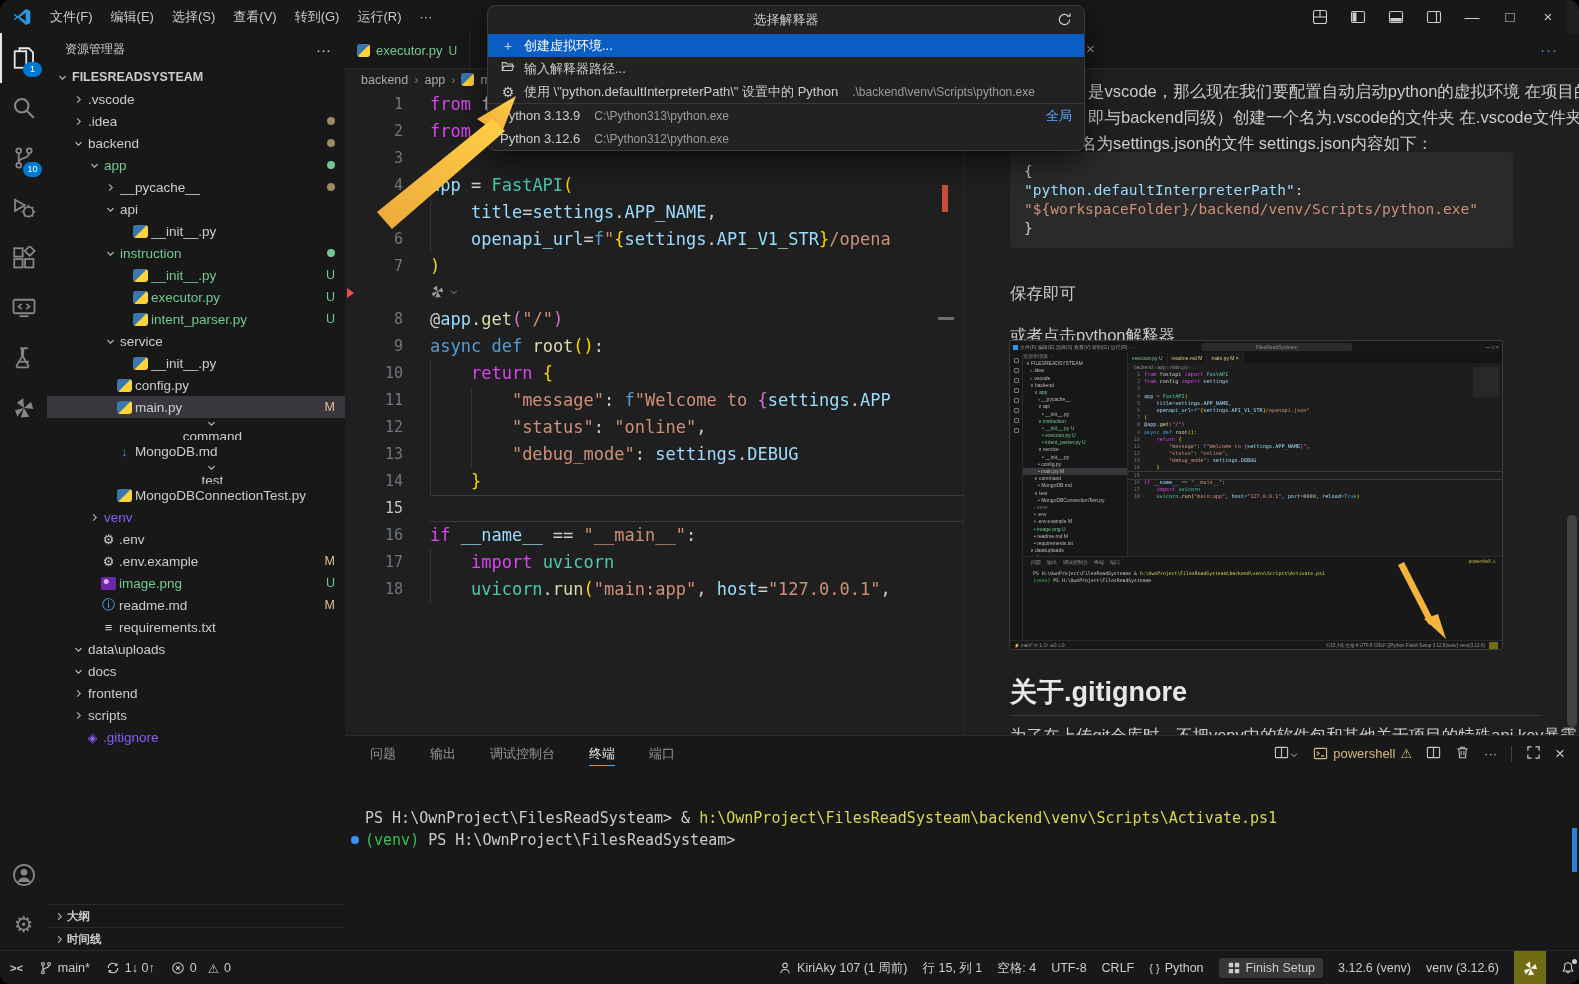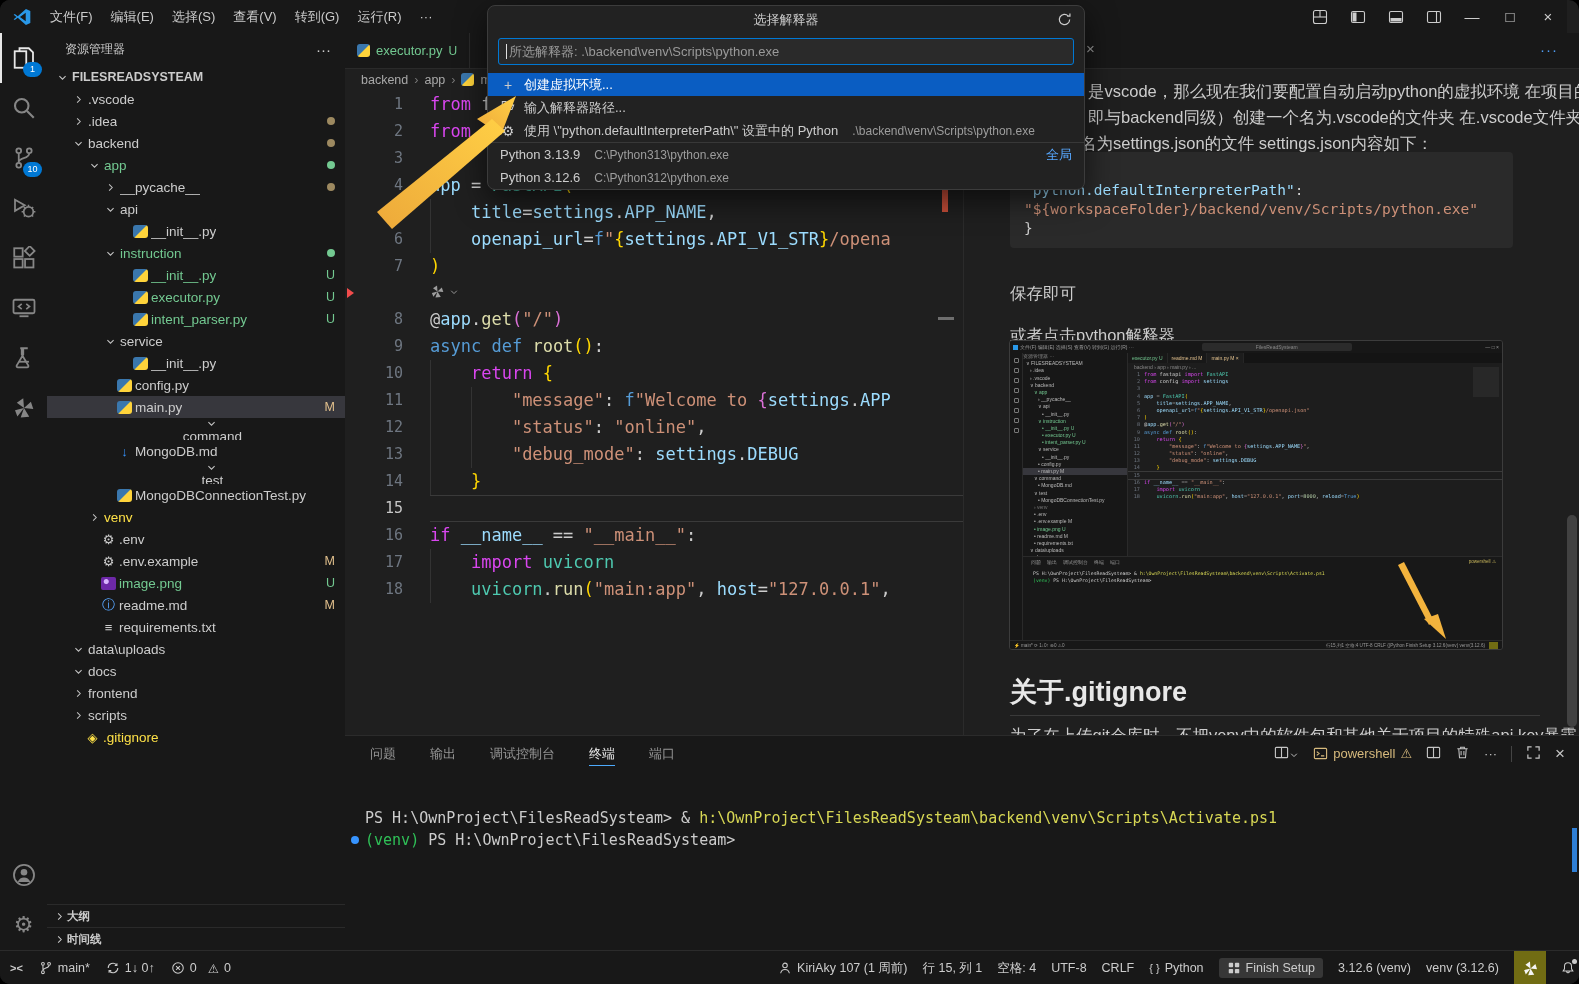--- a/index.html
+++ b/index.html
@@ -26,21 +26,21 @@
   .sb-header{height:32px;display:flex;align-items:center;padding:0 14px 0 18px;font-size:12px;color:#ccc;}
   .sb-header .more{margin-left:auto;font-size:15px;color:#ccc;}
   .tree{position:absolute;left:0;right:0;top:33px;}
   .trow{position:relative;height:22px;display:flex;align-items:center;font-size:13.5px;color:#ccc;padding-right:10px;}
   .trow.selected{background:#37373d;}
   .trow .chev{width:14px;display:flex;justify-content:center;color:#c5c5c5;flex:none;}
   .trow .chev svg{width:11px;height:11px;}
   .trow .lbl{margin-left:3px;white-space:nowrap;overflow:hidden;}
   .trow .badge{margin-left:auto;font-size:12.5px;flex:none;}
   .trow.c-green,.trow.c-green .lbl{color:#73c991;}
-  .trow.c-dim,.trow.c-dim .lbl{color:#fde047;}
+  .trow.c-dim,.trow.c-dim .lbl{color:#8b5cf6;}
   .badge.b-tan{color:#e2c08d;} .badge.b-green{color:#73c991;}
   .dotb{width:8px;height:8px;border-radius:50%;margin-left:auto;flex:none;}
   .dot-olive{background:#9d8960;} .dot-green{background:#73c991;}
   .ic-py{width:13px;height:13px;border-radius:3px;flex:none;background:linear-gradient(135deg,#3a77ad 49%,#ffd43b 51%);}
   .ic-img{width:13px;height:13px;border-radius:2px;flex:none;background:radial-gradient(circle at 35% 35%,#d8b4fe 0 2px,#6d28a8 3px);}
   .fic{width:15px;text-align:center;font-size:13px;flex:none;}
   .sb-bottom{position:absolute;left:0;right:0;bottom:0;}
   .sb-sec{height:22px;display:flex;align-items:center;border-top:1px solid #2a2a2a;font-size:11.5px;font-weight:bold;color:#ccc;padding-left:4px;}
   .sb-sec .chev{width:16px;display:flex;justify-content:center;}
   .sb-sec svg{width:11px;height:11px;}
@@ -900,24 +900,20 @@
   </div>
 
   <div class="qp">
     <div class="qp-title">
       <span>选择解释器</span>
       <span class="qp-refresh" id="qpRefresh"><svg viewBox="0 0 16 16">
             <path d="M13.5 8a5.5 5.5 0 1 1-1.6-3.9" fill="none" stroke="currentColor" stroke-width="1.3"></path>
             <path d="M13.8 1.5v3h-3" fill="none" stroke="currentColor" stroke-width="1.3"></path>
           </svg></span>
     </div>
-    <div class="qp-input">
-      <span class="qp-caret"></span>
-      <span>所选解释器: .\backend\venv\Scripts\python.exe</span>
-    </div>
     <div id="qpItems">
         <div class="qp-item sel">
           <span class="qic" style="font-size: 14px;">+</span>
           <span>创建虚拟环境...</span>
         </div>
         <div class="qp-item">
           <span class="qic"><svg viewBox="0 0 16 16">
               <path d="M1.5 12V3h4l1.5 1.5H13V7" fill="none" stroke="currentColor" stroke-width="1.2"></path>
               <path d="M1.5 12l2-5h11l-2 5z" fill="none" stroke="currentColor" stroke-width="1.2"></path>
             </svg></span>

